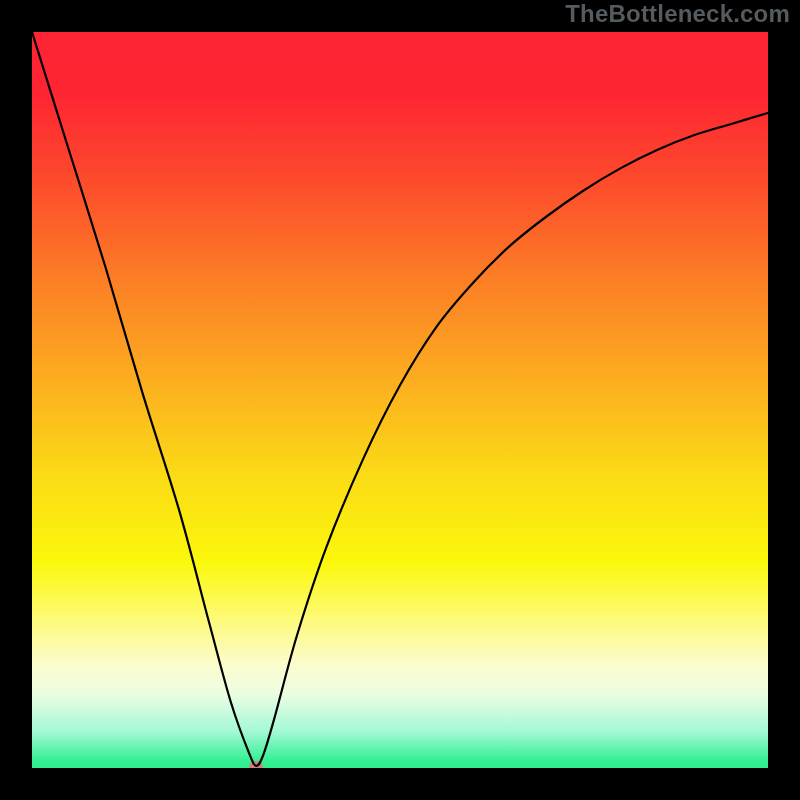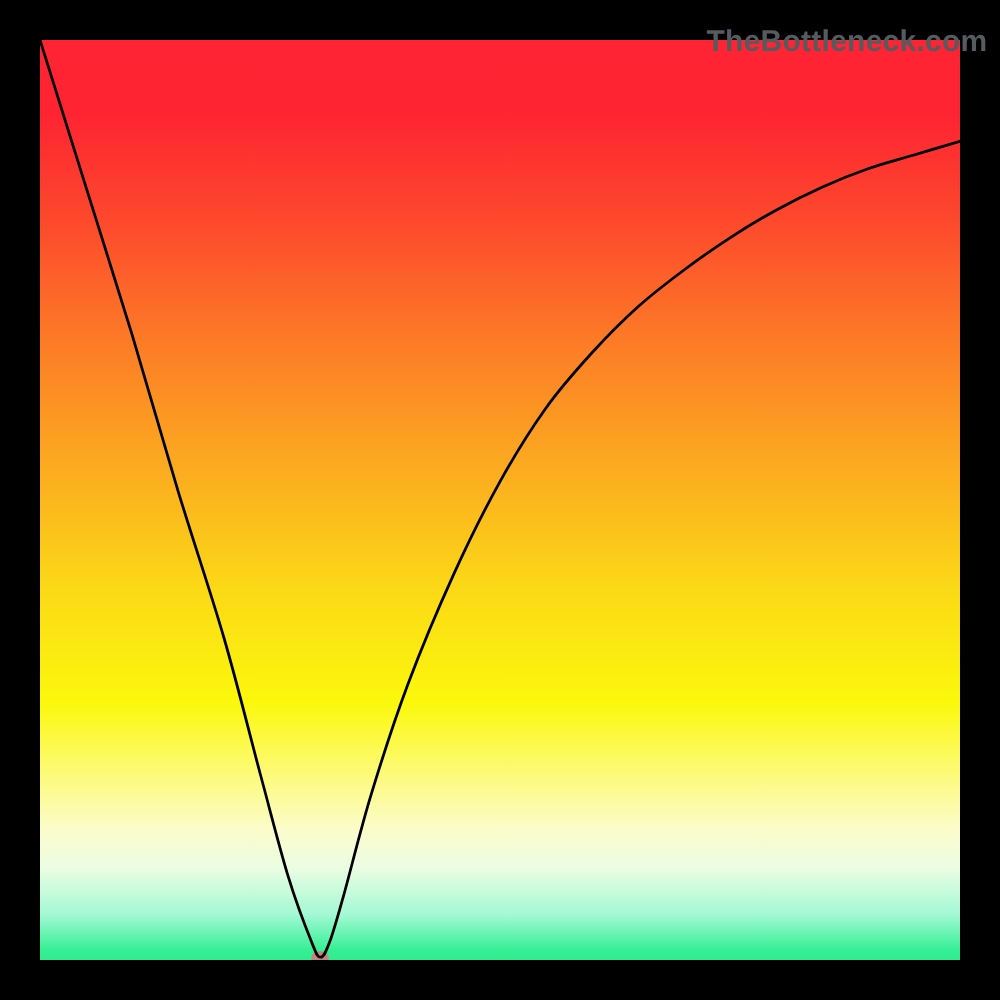--- a/index.html
+++ b/index.html
@@ -11,21 +11,21 @@
     font-family: Arial, Helvetica, sans-serif;
   }
   .frame {
     position: relative;
     width: 800px;
     height: 800px;
     background: #000;
   }
   .watermark {
     position: absolute;
-    top: 20px;
+    top: 0;
     right: 10px;
     color: #555b5f;
     font-size: 24px;
     font-weight: 600;
     letter-spacing: 0.2px;
     z-index: 30;
   }
   .plot-area {
     position: absolute;
     left: 32px;

